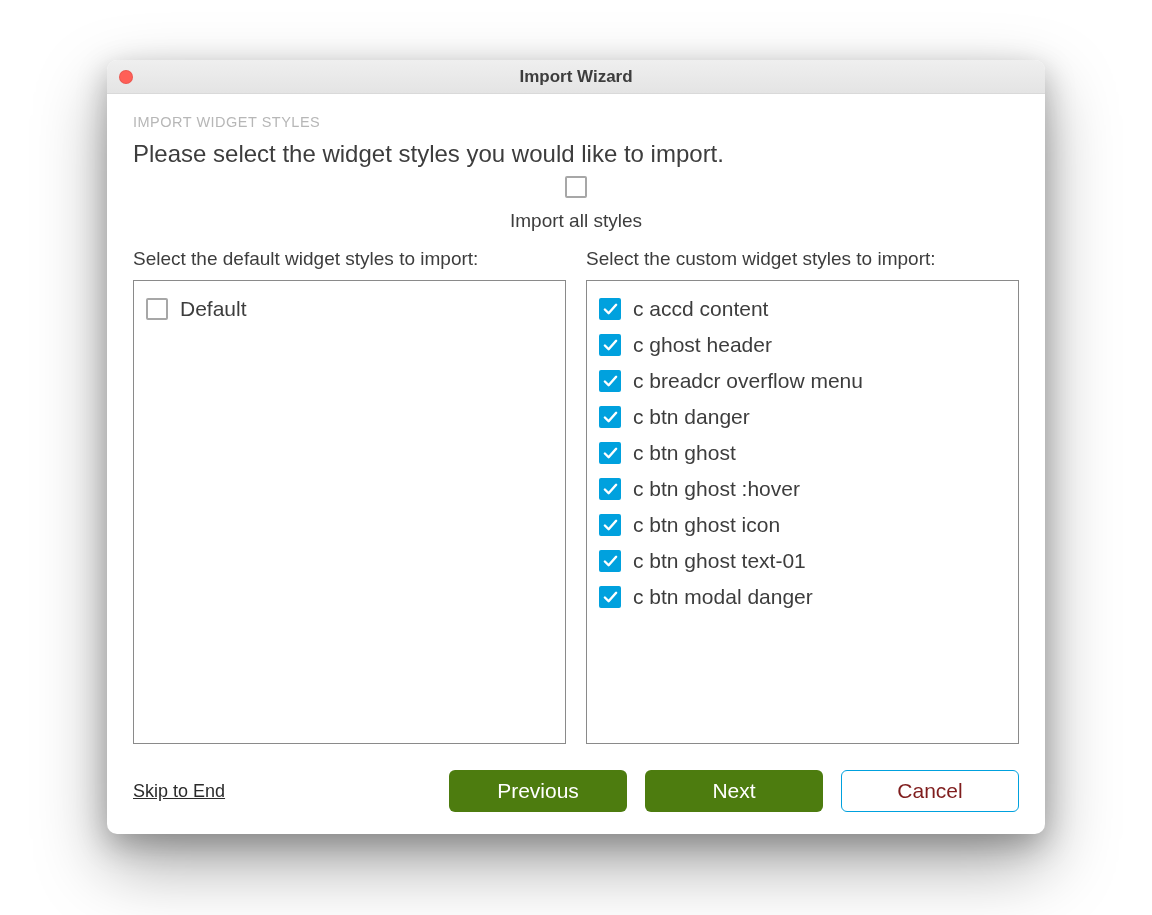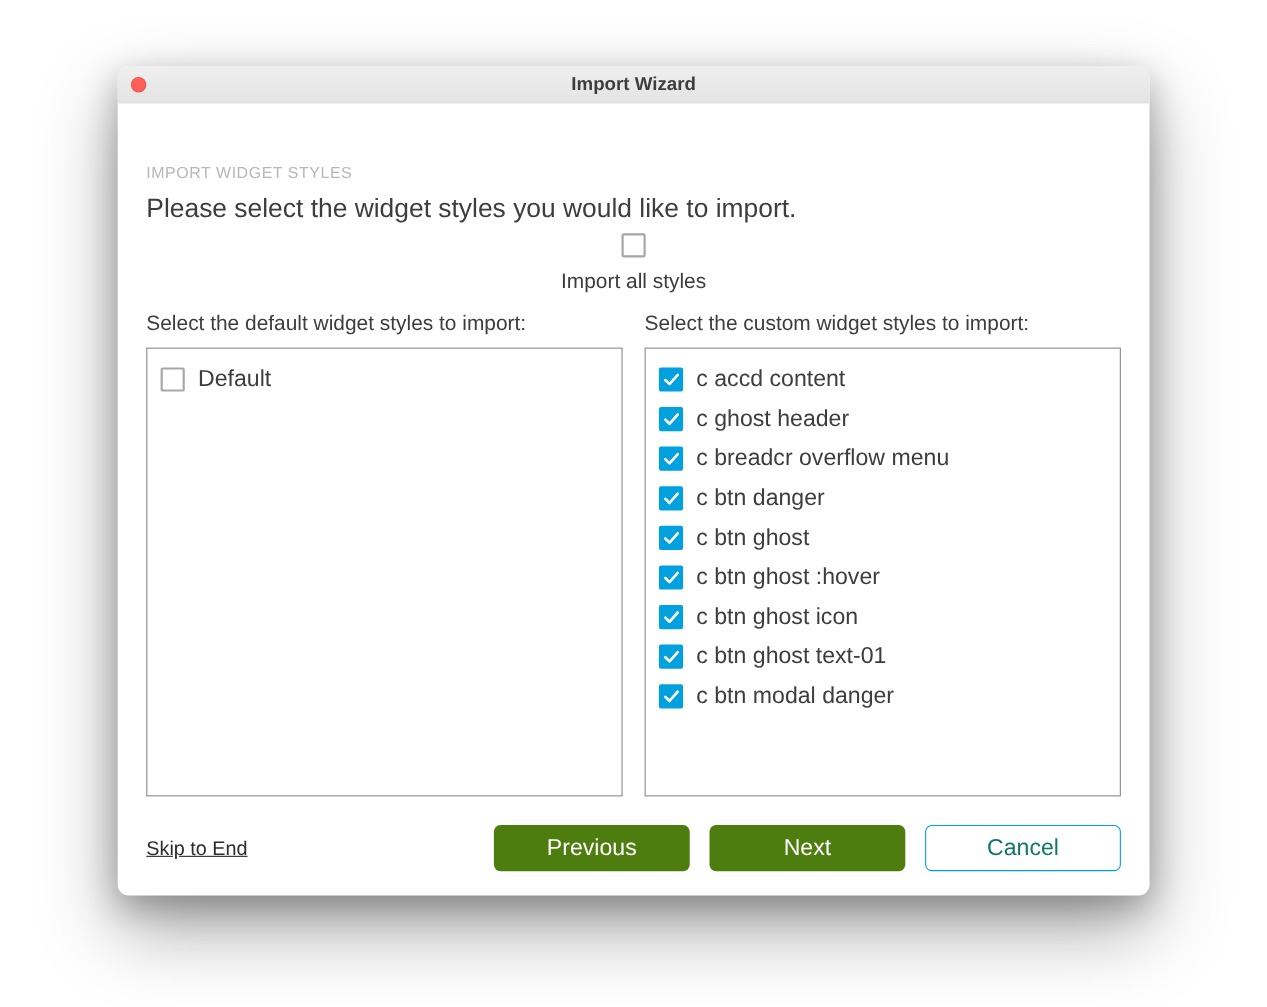--- a/index.html
+++ b/index.html
@@ -45,21 +45,20 @@
   .content {
     padding: 20px 26px 22px 26px;
   }
   .section-label {
     text-transform: uppercase;
     letter-spacing: 0.5px;
     font-size: 14.5px;
     font-weight: 400;
     color: #b7b7b7;
     margin-bottom: 10px;
-    margin-top: 36px;
   }
   .section-desc {
     font-size: 24px;
     color: #3d3d3d;
     margin-bottom: 8px;
   }
   .checkrow {
     display: flex;
     align-items: center;
     gap: 12px;
@@ -91,21 +90,21 @@
     gap: 20px;
   }
   .col { flex: 1; min-width: 0; }
   .col-label {
     font-size: 19px;
     color: #3d3d3d;
     margin-bottom: 10px;
   }
   .listbox {
     border: 1px solid #8a8a8a;
-    height: 408px;
+    height: 464px;
     overflow: hidden;
     padding: 10px 12px;
     background: #fff;
     text-align: right;
   }
   .list-item {
     display: flex;
     align-items: center;
     gap: 12px;
     font-size: 21px;
@@ -135,21 +134,21 @@
     justify-content: center;
     cursor: pointer;
     border: none;
   }
   .btn.primary {
     background: #4d7c0f;
     color: #ffffff;
   }
   .btn.secondary {
     background: #ffffff;
-    color: #0f766e;
+    color: #7f1d1d;
     border: 1.5px solid #00a1de;
   }
 </style>
 </head>
 <body>
 
 <div class="window">
 
   <div class="titlebar">
     <span class="traffic"></span>

